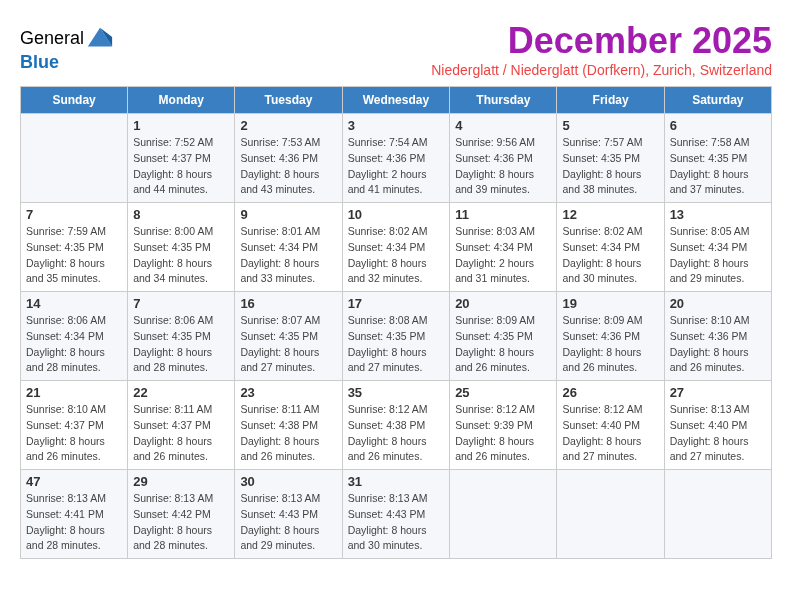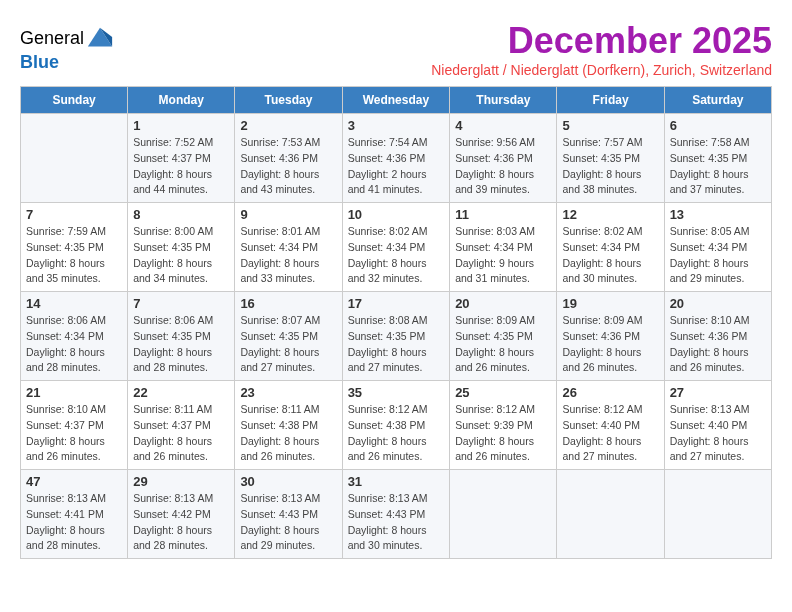--- a/index.html
+++ b/index.html
@@ -189,21 +189,21 @@
         <td>
         <span class="day-num">10</span>
         <span class="day-info">Sunrise: 8:02 AM</span><br>
         <span class="day-info">Sunset: 4:34 PM</span><br>
         <span class="day-info">Daylight: 8 hours and 32 minutes.</span>
       </td>
         <td>
         <span class="day-num">11</span>
         <span class="day-info">Sunrise: 8:03 AM</span><br>
         <span class="day-info">Sunset: 4:34 PM</span><br>
-        <span class="day-info">Daylight: 9 hours and 31 minutes.</span>
+        <span class="day-info">Daylight: 2 hours and 31 minutes.</span>
       </td>
         <td>
         <span class="day-num">12</span>
         <span class="day-info">Sunrise: 8:02 AM</span><br>
         <span class="day-info">Sunset: 4:34 PM</span><br>
         <span class="day-info">Daylight: 8 hours and 30 minutes.</span>
       </td>
         <td>
         <span class="day-num">13</span>
         <span class="day-info">Sunrise: 8:05 AM</span><br>

